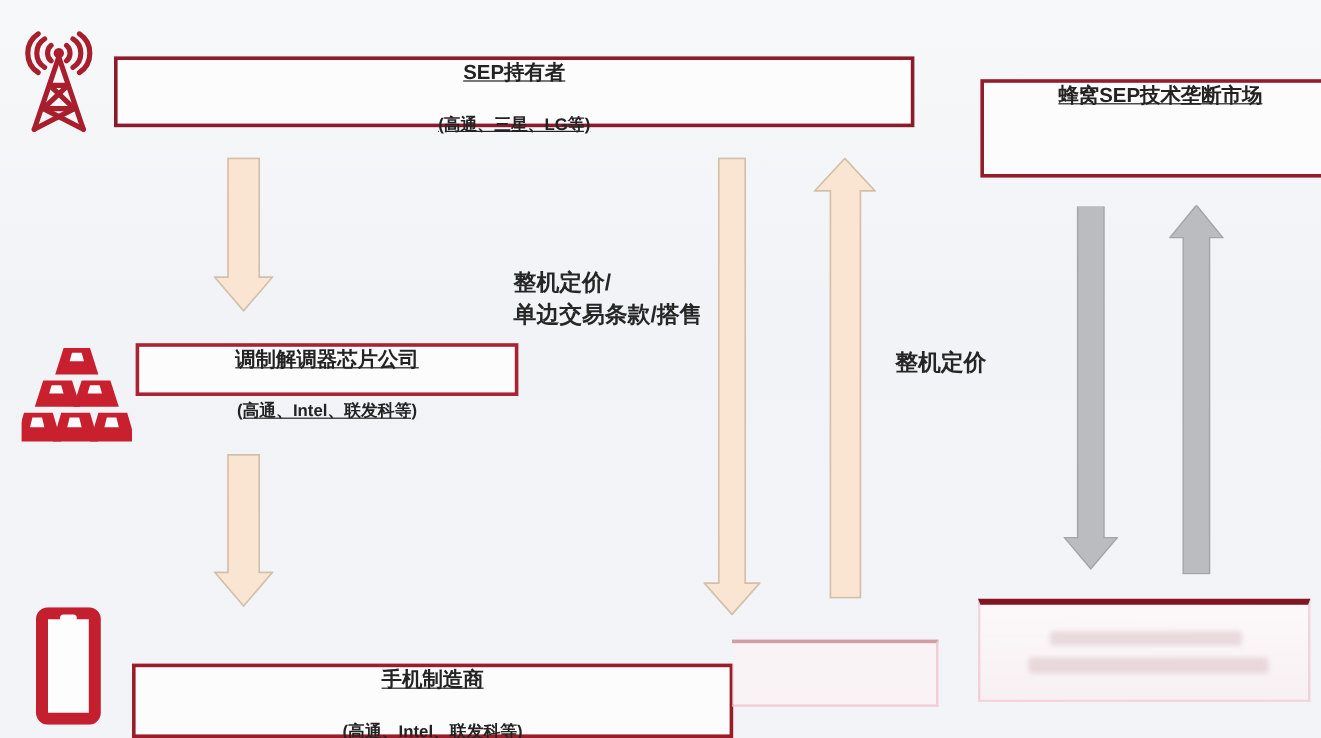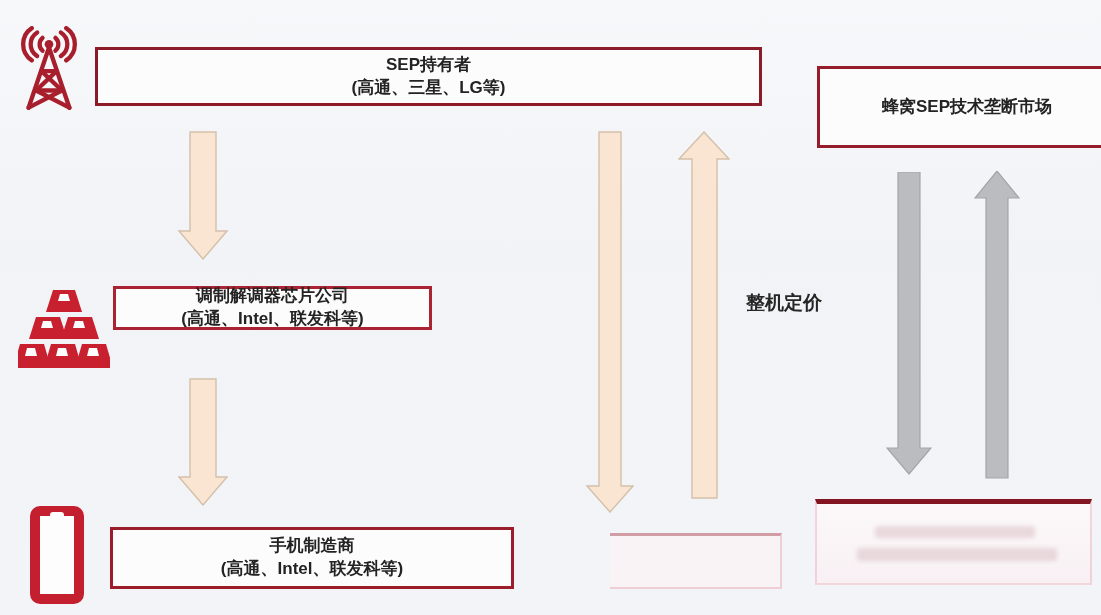--- a/index.html
+++ b/index.html
@@ -4,30 +4,31 @@
 <style>
   html,body{margin:0;padding:0;background:#e9eaee;}
   .stage{
     position:relative;width:1101px;height:615px;overflow:hidden;
     background:linear-gradient(180deg,#f7f8fa 0%,#f2f3f6 40%,#f3f4f7 100%);
     font-family:"Liberation Sans","DejaVu Sans",sans-serif;
     color:#222;
   }
   .node{
     position:absolute;background:#fcfcfd;
-    display:flex;flex-direction:column;align-items:center;justify-content:center;
+    display:flex;flex-direction:column;align-items:center;justify-content:space-between;
     text-align:center;font-weight:bold;line-height:1.35;
     box-sizing:border-box;
+    text-decoration:underline;
   }
   .node .t1{font-size:17px;color:#232323;}
-  .node .t2{font-size:17px;color:#232323;}
+  .node .t2{font-size:14px;color:#232323;margin-top:21px;}
   .node-sep    {left:95px;  top:47px;  width:667px;height:59px; border:3px solid #8c1b29;}
   .node-market {left:817px; top:66px;  width:300px;height:82px; border:3px solid #951c2b;font-size:17px;}
   .node-modem  {left:113px; top:286px; width:319px;height:44px; border:3px solid #a92332;}
-  .node-phone  {left:110px; top:527px; width:404px;height:62px; border:3px solid #9c1d2a;}
+  .node-phone  {left:110px; top:553px; width:501px;height:62px; border:3px solid #9c1d2a;}
   .float-label{
     position:absolute;font-weight:bold;font-size:19px;line-height:1.35;
     color:#262626;white-space:pre-line;
   }
   .lbl-refuse {left:230px;top:146px;}
   .lbl-pricing{left:428px;top:224px;}
   .lbl-reverse{left:746px;top:290px;}
   .arrow{position:absolute;}
   .icon{position:absolute;}
   
@@ -143,15 +144,17 @@
   </svg>
 
   <svg class="arrow" style="left:886px;top:172px" width="46" height="303" viewBox="0 0 46 303">
     <polygon points="12,0 34,0 34,276 45,276 23,302 1,276 12,276" fill="#babcc0" stroke="#a3a5a9" stroke-width="1.2"></polygon>
   </svg>
 
   <svg class="arrow" style="left:974px;top:171px" width="46" height="308" viewBox="0 0 46 308">
     <polygon points="23,0 45,27 34,27 34,307 12,307 12,27 1,27" fill="#babcc0" stroke="#a3a5a9" stroke-width="1.2"></polygon>
   </svg>
 
+  <div class="float-label lbl-pricing">整机定价/
+单边交易条款/搭售</div>
   <div class="float-label lbl-reverse">整机定价</div>
 
 </div>
 
 </body></html>

